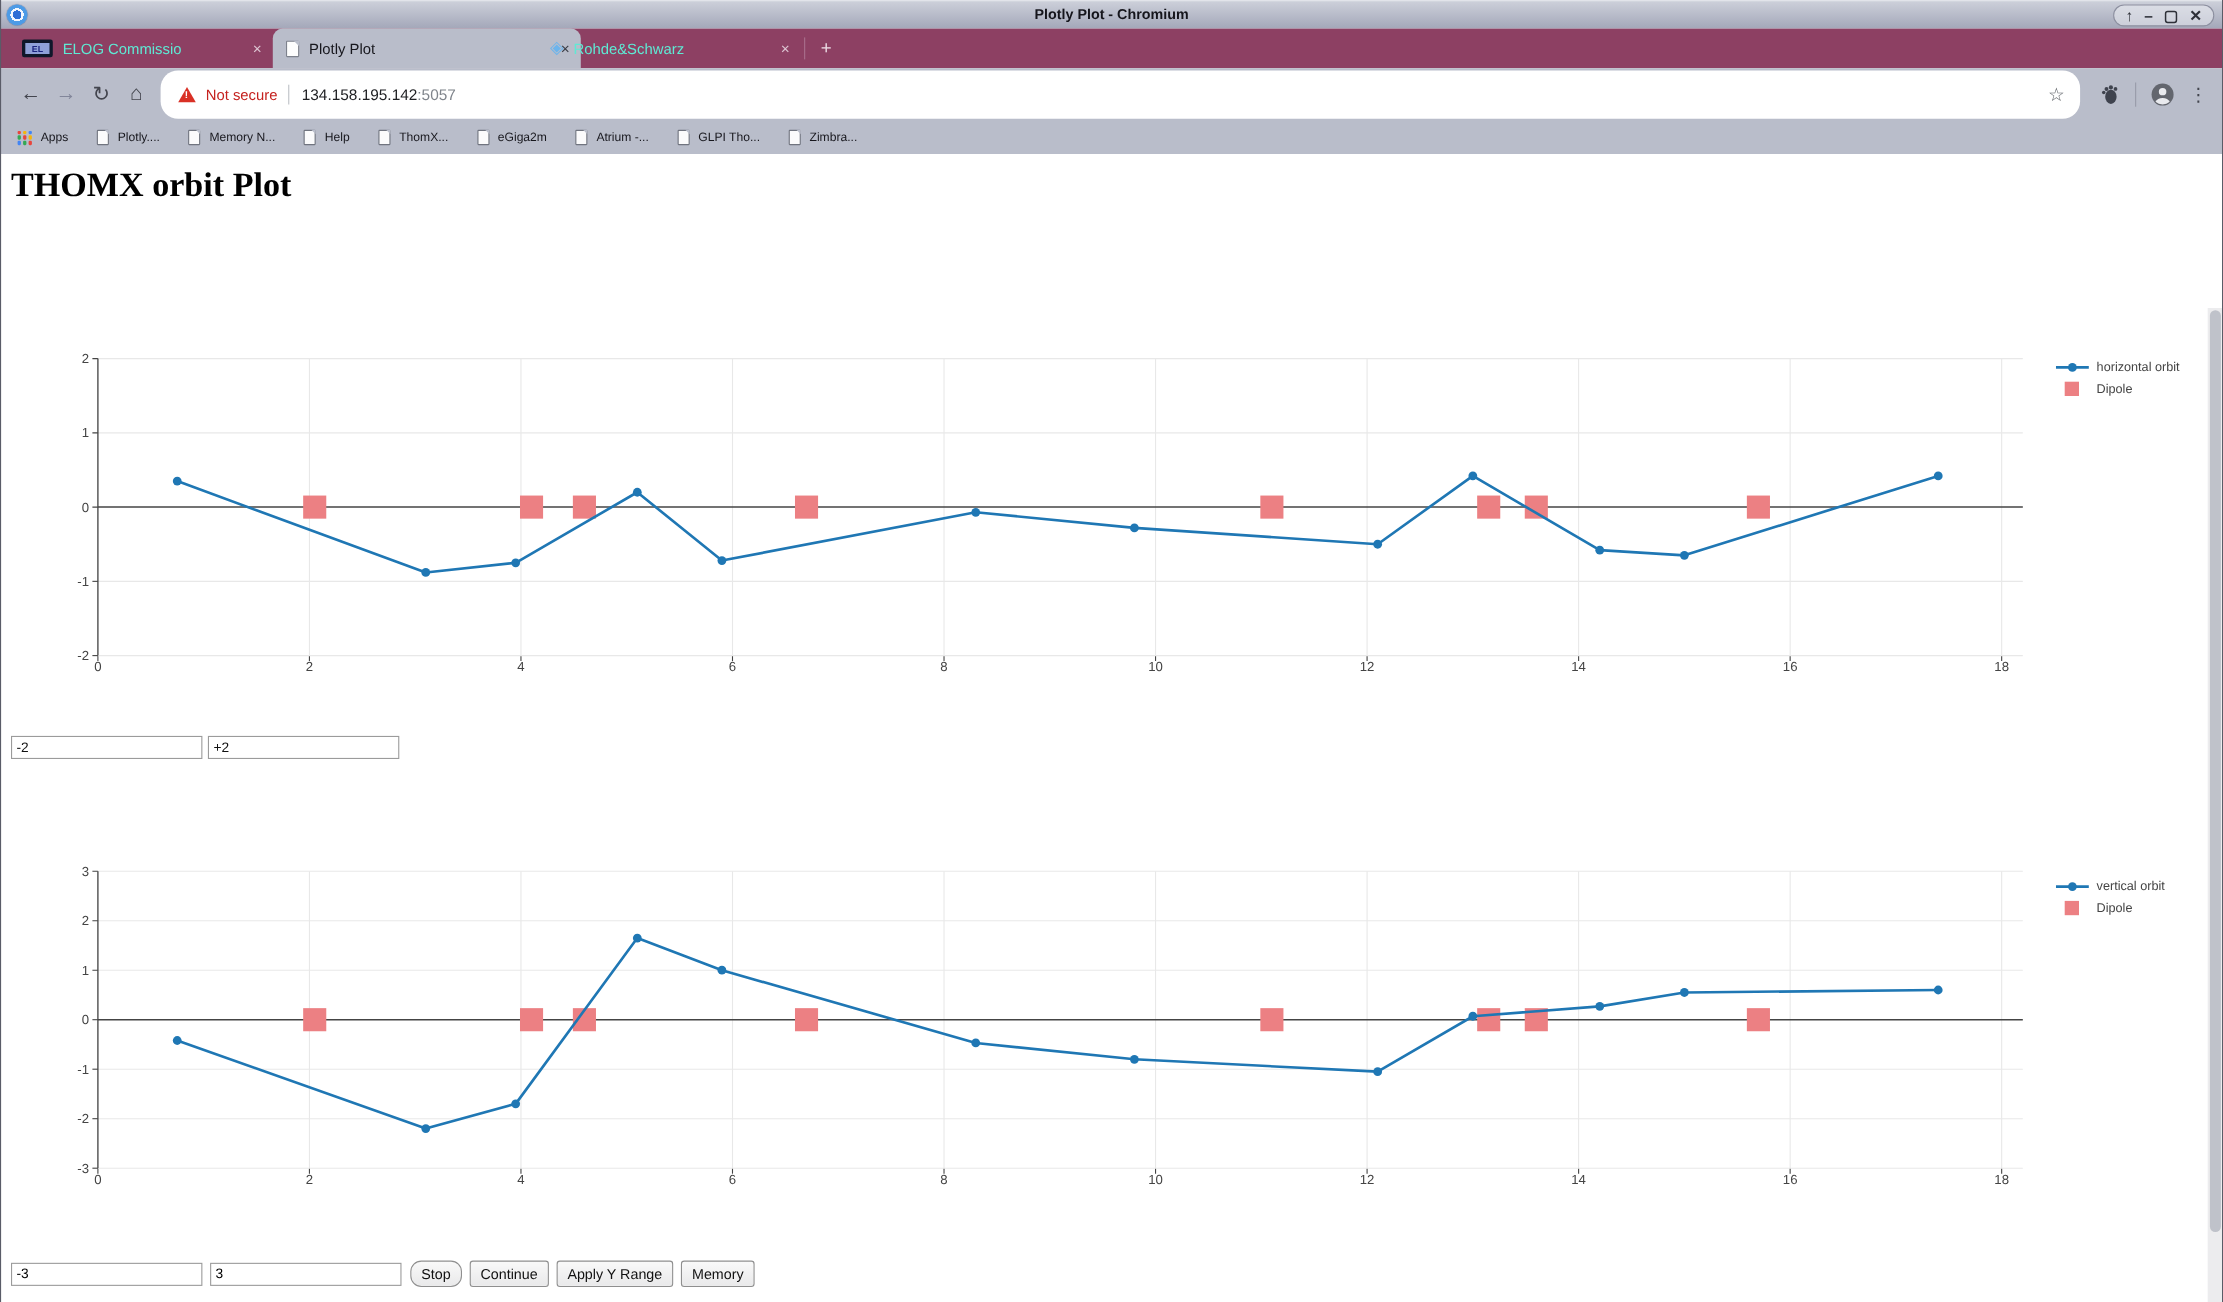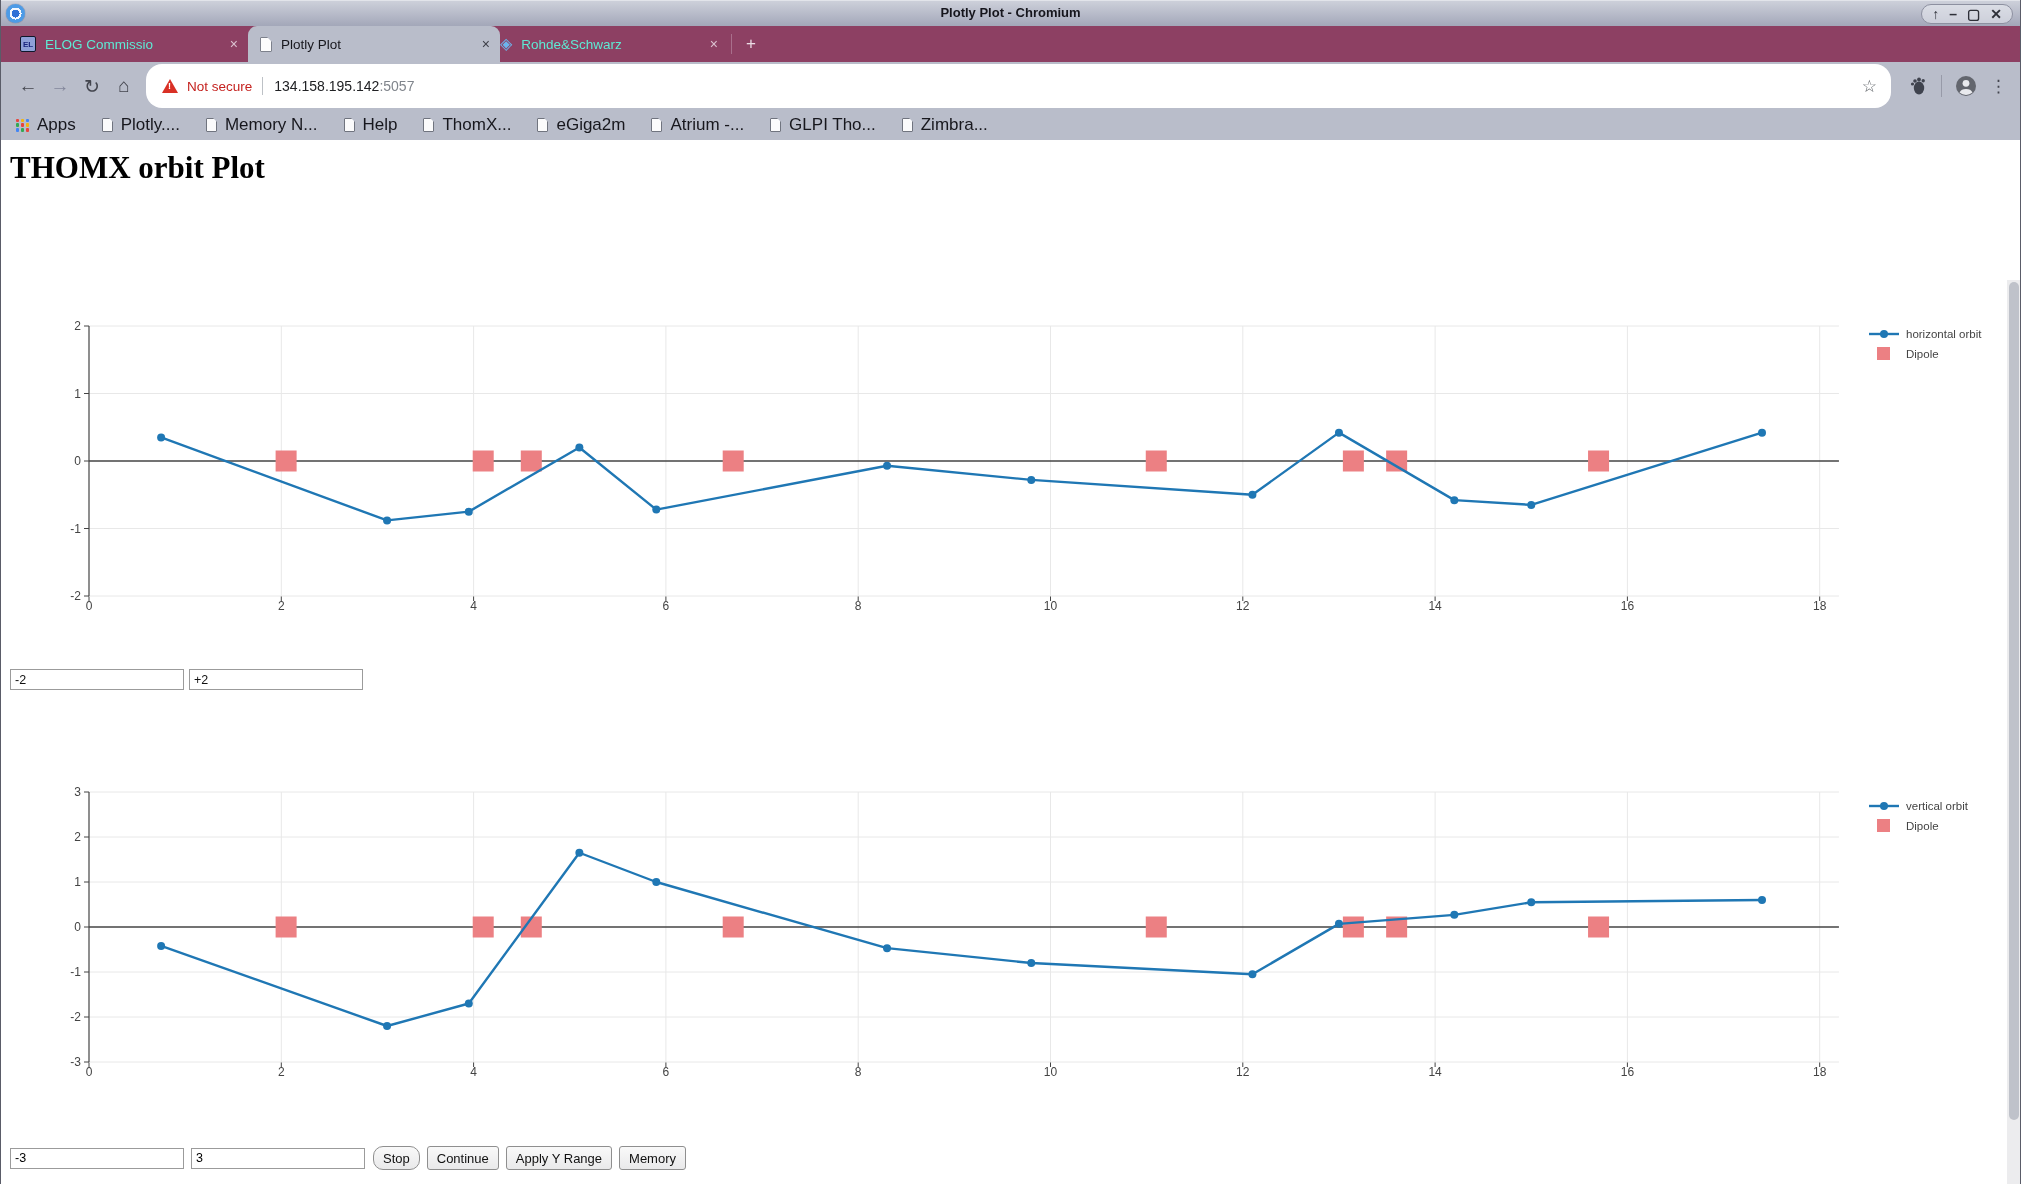--- a/index.html
+++ b/index.html
@@ -23,21 +23,21 @@
   .tabbar { position:absolute; left:0; top:26px; width:2021px; height:36px; background:#8d4063; }
   .tab { position:absolute; top:0; height:36px; display:flex; align-items:center; gap:9px; padding:0 10px 0 12px; }
   .tab.active { background:#b9bdca; border-radius:9px 9px 0 0; }
   .tab .tab-label { font-size:13.5px; white-space:nowrap; overflow:hidden; flex:1; }
   .tab.inactive .tab-label { color:#5eead4; }
   .tab.active .tab-label { color:#17171d; }
   .tab-close { font-size:14px; flex:none; }
   .tab.inactive .tab-close { color:#dcc3d1; }
   .tab.active .tab-close { color:#3c3e47; }
   .tab-sep { position:absolute; top:8px; width:1px; height:20px; background:#a96f8c; }
-  .elog-icon { width:16px; height:16px; flex:none; background:#8fa0d8; border:1px solid #0f172a; border-radius:2px;
+  .elog-icon { width:28px; height:16px; flex:none; background:#8fa0d8; border:3px solid #0f172a; border-radius:2px;
     font-size:8px; font-weight:bold; color:#1a237e; display:flex; align-items:center; justify-content:center; }
   .page-icon { width:12px; height:15px; flex:none; background:#fdfdfd; border:1px solid #7d818c; border-radius:1px; position:relative; }
   .page-icon::after { content:""; position:absolute; right:-1px; top:-1px; border-style:solid; border-width:0 5px 5px 0; border-color:transparent #b9bdca transparent transparent; }
   .rs-icon { flex:none; font-size:16px; color:#6cb4ec; line-height:1; }
   .newtab-btn { position:absolute; top:7px; width:26px; height:22px; color:#ecdce5; font-size:17px;
     display:flex; align-items:center; justify-content:center; }
 
   
   .toolbar { position:absolute; left:0; top:62px; width:2021px; height:48px; background:#b9bdca;
     display:flex; align-items:center; }
@@ -56,21 +56,21 @@
   .url-star { margin-left:auto; font-size:17px; color:#5f6368; flex:none; }
   .ext-foot { width:22px; height:22px; flex:none; margin:0 6px; }
   .tb-sep { width:1px; height:22px; background:#979aa8; margin:0 6px; flex:none; }
   .avatar { width:24px; height:24px; flex:none; margin:0 6px; }
   .dots { font-size:17px; color:#43454e; margin:0 14px 0 6px; flex:none; }
 
   
   .bookmarks { position:absolute; left:0; top:110px; width:2021px; height:30px; background:#b9bdca;
     display:flex; align-items:center; padding-left:16px; gap:26px; }
   .bm-item { display:flex; align-items:center; gap:8px; }
-  .bm-label { font-size:17px; color:#17171d; white-space:nowrap; }
+  .bm-label { font-size:11px; color:#17171d; white-space:nowrap; }
   .apps-grid { width:13px; height:13px; display:grid; grid-template-columns:repeat(3,1fr); gap:1.5px; }
   .apps-grid i { border-radius:1px; }
   .doc-ico { width:11px; height:14px; background:#fbfbfc; border:1px solid #70747f; border-radius:1px; position:relative; flex:none; }
   .doc-ico::after { content:""; position:absolute; right:-1px; top:-1px; border-style:solid; border-width:0 4px 4px 0; border-color:transparent #b9bdca transparent transparent; }
 
   
   .page { position:absolute; left:0; top:140px; width:2021px; height:1044px; background:#fff; }
   h1.page-title { position:absolute; left:10px; top:10px; font-family:"Liberation Serif", serif;
     font-size:31px; font-weight:bold; color:#000; }
   .legend { position:absolute; display:flex; flex-direction:column; gap:5px; }
@@ -103,21 +103,21 @@
     <span>✕</span>
   </div>
 </div>
 
 <div class="tabbar">
   <div class="tab inactive" style="left:8px; width:240px;">
     <span class="elog-icon">EL</span>
     <span class="tab-label">ELOG Commissio</span>
     <span class="tab-close">×</span>
   </div>
-  <div class="tab active" style="left:248px; width:252px;">
+  <div class="tab active" style="left:248px; width:280px;">
     <span class="page-icon"></span>
     <span class="tab-label">Plotly Plot</span>
     <span class="tab-close">×</span>
   </div>
   <div class="tab inactive" style="left:488px; width:240px;">
     <span class="rs-icon">◈</span>
     <span class="tab-label">Rohde&amp;Schwarz</span>
     <span class="tab-close">×</span>
   </div>
   <div class="tab-sep" style="left:731px;"></div>

